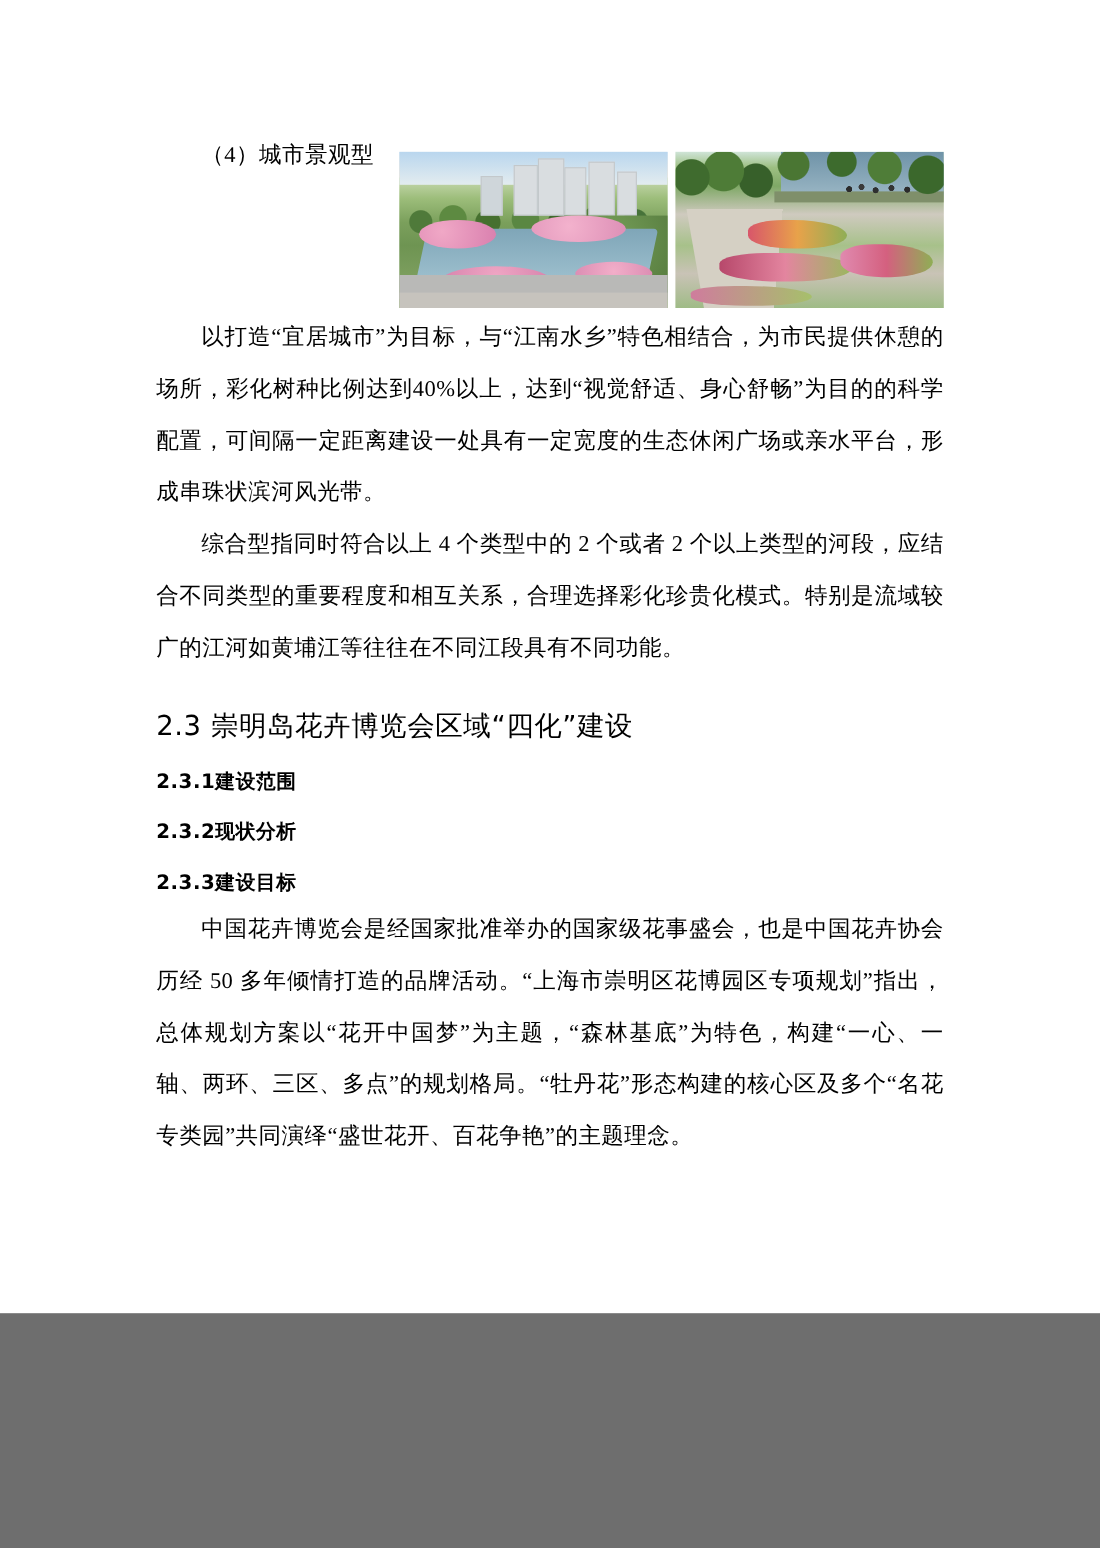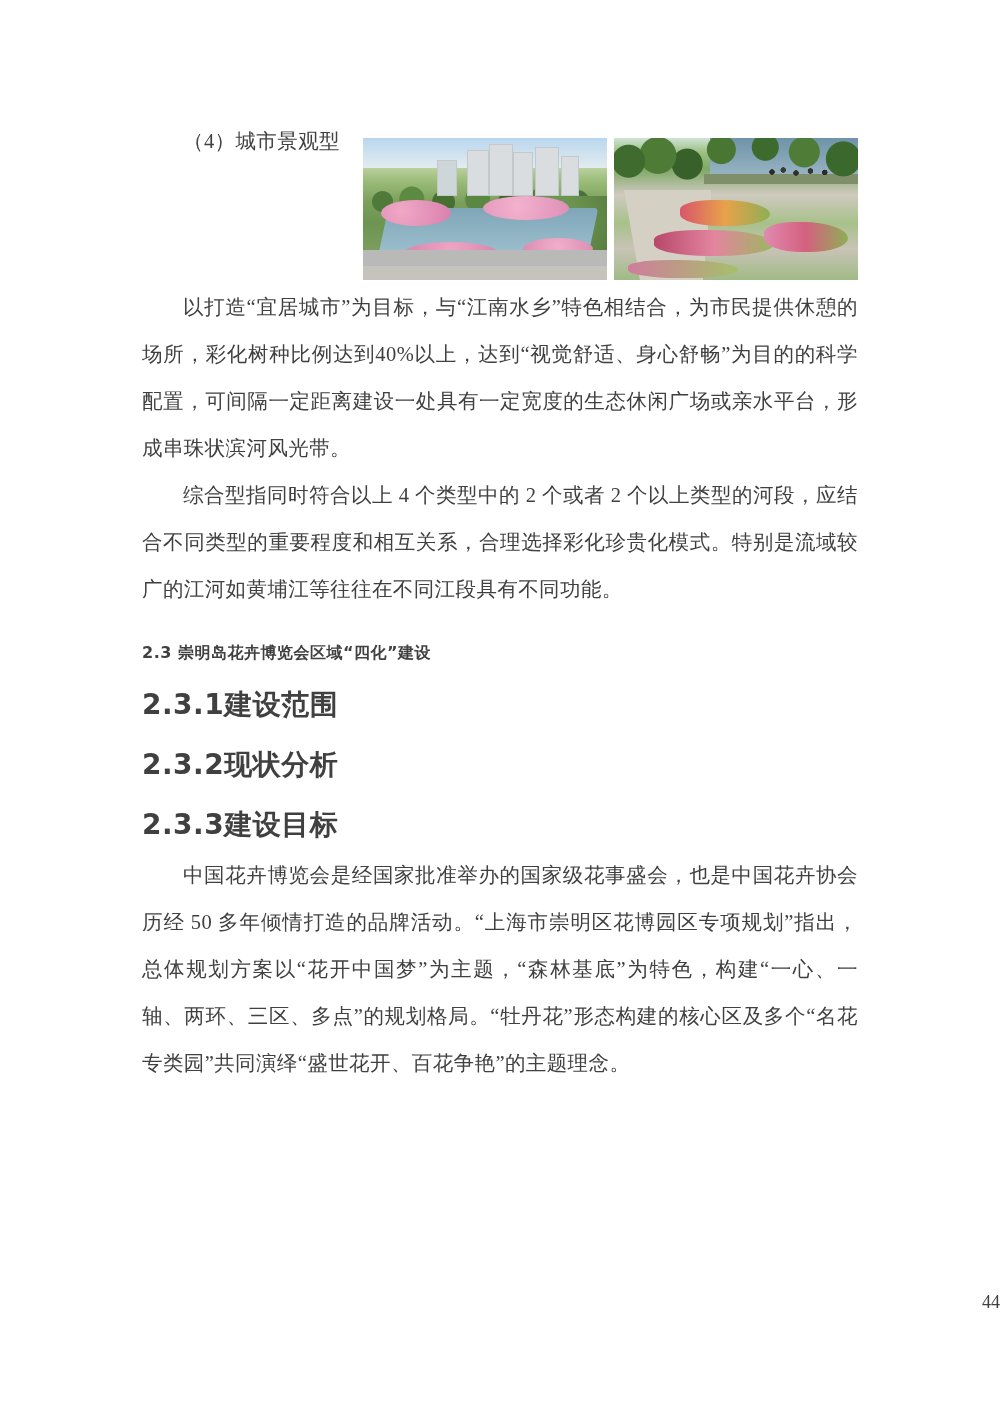--- a/index.html
+++ b/index.html
@@ -2,27 +2,27 @@
 <html><head>
 <meta charset="utf-8">
 <style>
   html, body {
     margin: 0;
     padding: 0;
     background: #6e6e6e;
   }
   .page {
     width: 1000px;
-    height: 1407px;
+    height: 1194px;
     background: #ffffff;
     position: relative;
     box-sizing: border-box;
     overflow: hidden;
     font-family: "Liberation Serif", "DejaVu Serif", serif;
-    color: #404040;
+    color: #000000;
   }
   .content {
     position: absolute;
     left: 142px;
     top: 118px;
     width: 716px;
   }
   .para {
     font-size: 20.5px;
     line-height: 47px;
@@ -147,29 +147,29 @@
     position: absolute; left: 150px; top: 24px; width: 80px; height: 20px;
     background:
       radial-gradient(circle at 10% 50%, #2b2b2b 0 2.5px, transparent 3px),
       radial-gradient(circle at 24% 40%, #3a3a3a 0 2.5px, transparent 3px),
       radial-gradient(circle at 40% 55%, #2f2f2f 0 2.5px, transparent 3px),
       radial-gradient(circle at 58% 45%, #343434 0 2.5px, transparent 3px),
       radial-gradient(circle at 76% 52%, #2b2b2b 0 2.5px, transparent 3px);
   }
   .h2 {
     font-family: "DejaVu Sans", "Liberation Sans", sans-serif;
-    font-weight: bold;
-    font-size: 16px;
+    font-weight: normal;
+    font-size: 25px;
     margin: 30px 0 14px 0;
     letter-spacing: 0.5px;
   }
   .h3 {
     font-family: "DejaVu Sans", "Liberation Sans", sans-serif;
     font-weight: bold;
-    font-size: 28px;
+    font-size: 18px;
     margin: 22px 0 8px 0;
     letter-spacing: 0.5px;
   }
   .pagenum {
     position: absolute;
     left: 0; right: 0;
     top: 1292px;
     text-align: right;
     font-size: 18px;
     font-family: "Liberation Serif", serif;

